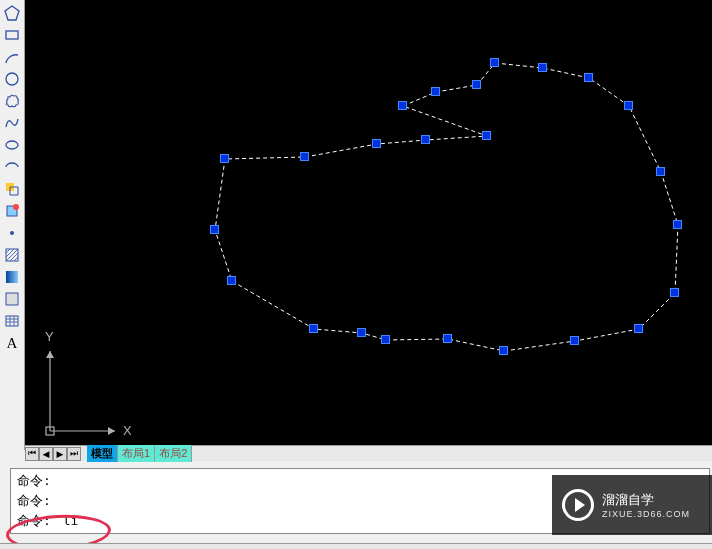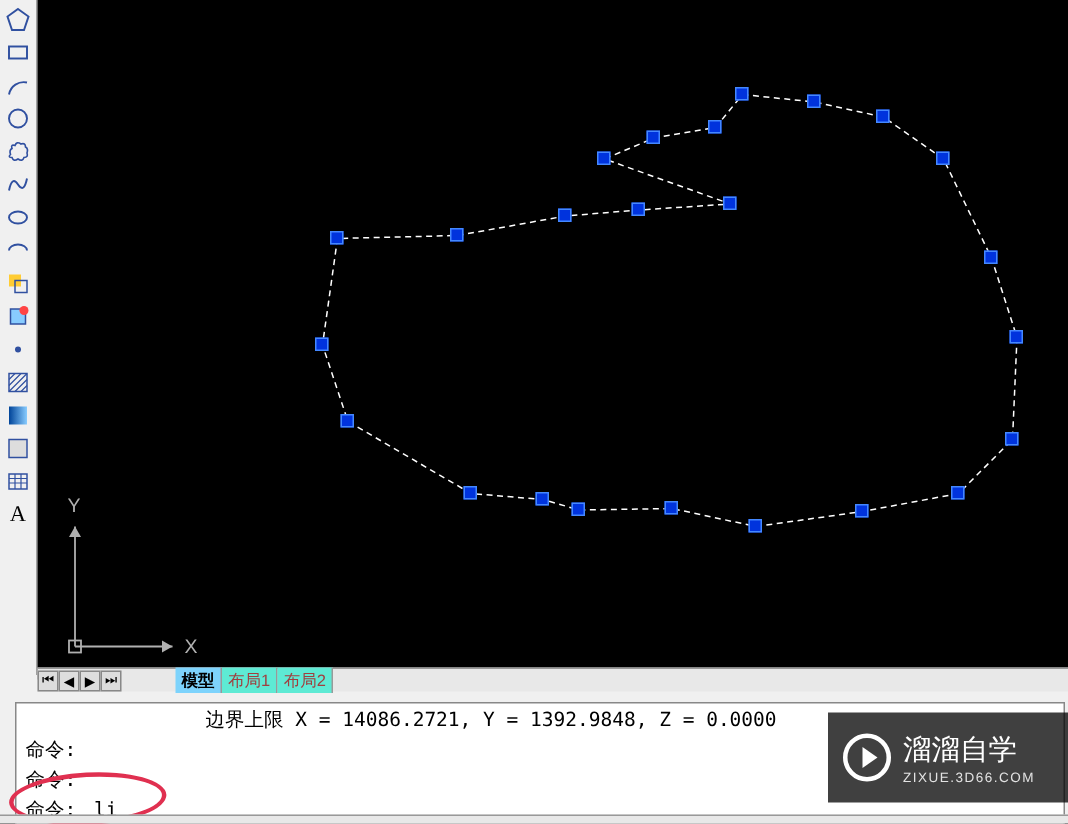--- a/index.html
+++ b/index.html
@@ -91,24 +91,23 @@
       justify-content: center;
       font-size: 9px;
     }
     .tab {
       padding: 1px 4px;
       border-right: 1px solid #999;
       background: #5eead4;
       color: #a04040;
     }
     .tab.active {
-      background: #7dd3fc;
+      background: #0ea5e9;
       color: #000;
       font-weight: bold;
-      margin-left: 30px;
     }
     .command-area {
       position: absolute;
       left: 10px;
       top: 468px;
       width: 700px;
       background: #fff;
       border: 1px solid #888;
       font-family: SimSun, monospace;
       font-size: 13px;
@@ -157,21 +156,21 @@
       align-items: center;
       justify-content: center;
     }
     .watermark .play::after {
       content: "";
       border-left: 10px solid #fff;
       border-top: 7px solid transparent;
       border-bottom: 7px solid transparent;
       margin-left: 3px;
     }
-    .watermark-text { font-size: 19px; }
+    .watermark-text { font-size: 13px; }
     .watermark-sub { font-size: 9px; letter-spacing: 1px; opacity: 0.85; }
   </style>
 </head>
 <body>
 
 <div class="toolbar">
   <div class="tool-btn">
       <svg width="16" height="16">
         <polygon points="8,1 15,6 12,15 4,15 1,6" fill="none" stroke="#3050a0" stroke-width="1.3"></polygon>
       </svg>
@@ -305,21 +304,20 @@
   <div class="nav-btn">◀</div>
   <div class="nav-btn">▶</div>
   <div class="nav-btn">⏭</div>
   <div style="width:6px"></div>
   <div class="tab active">模型</div>
   <div class="tab">布局1</div>
   <div class="tab">布局2</div>
 </div>
 
 <div class="command-area">
-  <div class="cmd-line" style="padding-left:120px">边界上限 X = 14086.2721, Y = 1392.9848, Z = 0.0000</div>
   <div class="cmd-line">命令:</div>
   <div class="cmd-line">命令:</div>
   <div class="cmd-line">
     <span>命令:</span>
     <span style="margin-left:4px">li</span>
   </div>
 </div>
 
 <div class="highlight-circle"></div>
 

